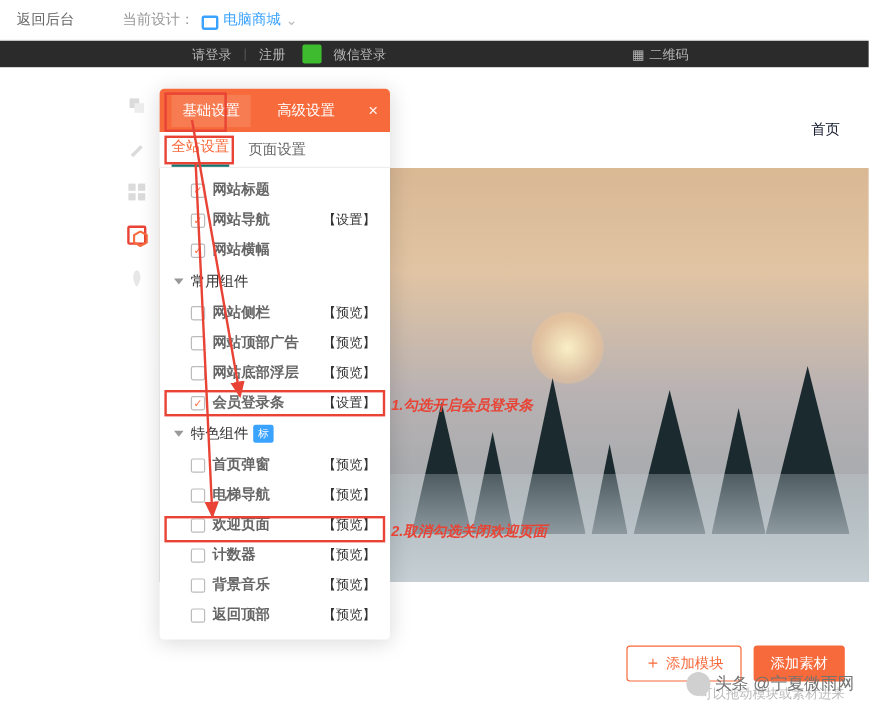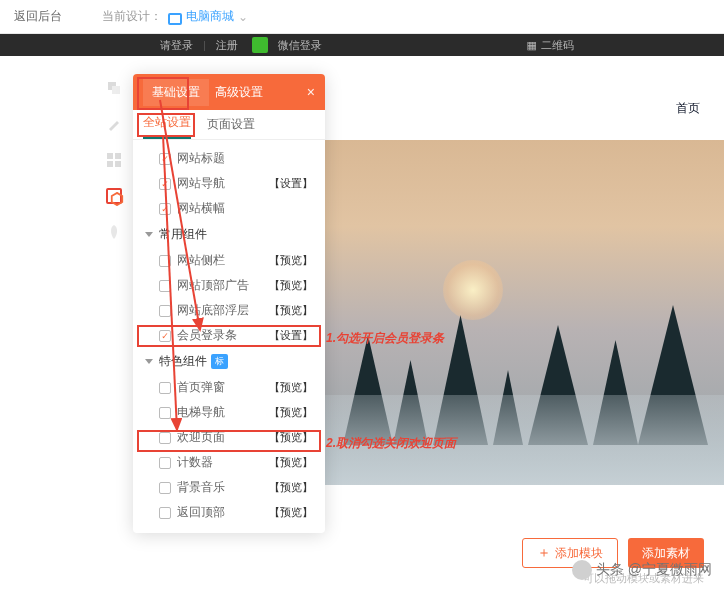--- a/index.html
+++ b/index.html
@@ -14,33 +14,33 @@
 .darkbar .left { display: flex; align-items: center; gap: 10px; }
 .darkbar .wechat { width: 16px; height: 16px; background: #3fbb2f; border-radius: 2px; display: inline-block; margin-left: 4px; }
 .darkbar .right { display: flex; align-items: center; gap: 4px; }
 .sep { color: #555; }
 .sidebar { position: absolute; left: 100px; top: 80px; width: 28px; display: flex; flex-direction: column; gap: 20px; align-items: center; }
 .sidebar .sicon { width: 16px; height: 16px; opacity: 0.35; }
 .sidebar .sicon.active-wrap { border: 2px solid #e84335; padding: 2px; border-radius: 2px; opacity: 1; }
 .sidebar .hex { width: 14px; height: 14px; }
 .panel { position: absolute; left: 133px; top: 74px; width: 192px; background: #fff; border-radius: 4px; box-shadow: 0 2px 18px rgba(0,0,0,0.15); z-index: 10; }
 .panel-header { height: 36px; background: #f76a3b; border-radius: 4px 4px 0 0; display: flex; align-items: center; padding: 0 10px; color: #fff; position: relative; }
-.panel-header .tab1 { background: rgba(255,255,255,0.12); padding: 5px 9px; border-radius: 0; margin-right: 6px; }
+.panel-header .tab1 { background: rgba(255,255,255,0.12); padding: 5px 9px; border-radius: 0; margin-right: 22px; }
 .panel-header .close { position: absolute; right: 10px; top: 10px; color: #fff; opacity: 0.9; font-size: 14px; cursor: pointer; }
 .hl-box1 { position: absolute; border: 2px solid #e84335; pointer-events: none; z-index: 20; }
 .subtabs { height: 30px; display: flex; align-items: flex-end; border-bottom: 1px solid #eee; padding: 0 10px; gap: 16px; color: #666; }
 .subtabs .st { padding-bottom: 6px; }
 .subtabs .st.active { color: #f76a3b; border-bottom: 2px solid #0f766e; }
 .panel-body { padding: 6px 0 8px; }
 .group-head { display: flex; align-items: center; padding: 5px 12px; color: #333; }
 .group-head .tri { width: 0; height: 0; border-left: 4px solid transparent; border-right: 4px solid transparent; border-top: 5px solid #999; margin-right: 6px; }
 .row { display: flex; align-items: center; padding: 4px 12px 4px 26px; color: #666; }
 .row .cb { width: 12px; height: 12px; border: 1px solid #bbb; border-radius: 2px; margin-right: 6px; display: inline-flex; align-items: center; justify-content: center; font-size: 9px; color: #f76a3b; flex-shrink: 0; }
 .row .cb.checked::after { content: "✓"; }
-.row .lbl { flex: 1; }
+.row .lbl { flex: 1; font-weight: bold; }
 .row .act { color: #333; font-size: 11px; margin-left: 4px; }
 .badge { background: #3aa2ff; color: #fff; font-size: 9px; padding: 1px 4px; border-radius: 2px; margin-left: 4px; }
 .bg-image { position: absolute; left: 133px; top: 140px; right: 0; height: 345px; background: linear-gradient(to bottom, #d9b894 0%, #e1c4a3 25%, #b8b2b3 55%, #94a2a8 100%); z-index: 1; overflow: hidden; }
 .sun { position: absolute; left: 310px; top: 120px; width: 60px; height: 60px; background: radial-gradient(circle, rgba(255,245,200,0.9) 0%, rgba(255,200,140,0.4) 60%, transparent 100%); border-radius: 50%; }
 .tree { position: absolute; bottom: 40px; background: #1a2a2f; clip-path: polygon(50% 0%, 100% 100%, 0% 100%); }
 .mist { position: absolute; bottom: 0; left: 0; right: 0; height: 90px; background: linear-gradient(to top, rgba(200,210,215,0.95), rgba(200,210,215,0.3)); }
 .annot { position: absolute; color: #e84335; font-weight: bold; font-size: 12px; z-index: 25; font-style: italic; }
 .navlink { position: absolute; right: 24px; top: 100px; color: #0f172a; z-index: 5; }
 .bottom-btns { position: absolute; right: 20px; bottom: 32px; display: flex; gap: 10px; }
 .btn { height: 30px; padding: 0 14px; border-radius: 3px; display: inline-flex; align-items: center; font-size: 12px; cursor: pointer; }

